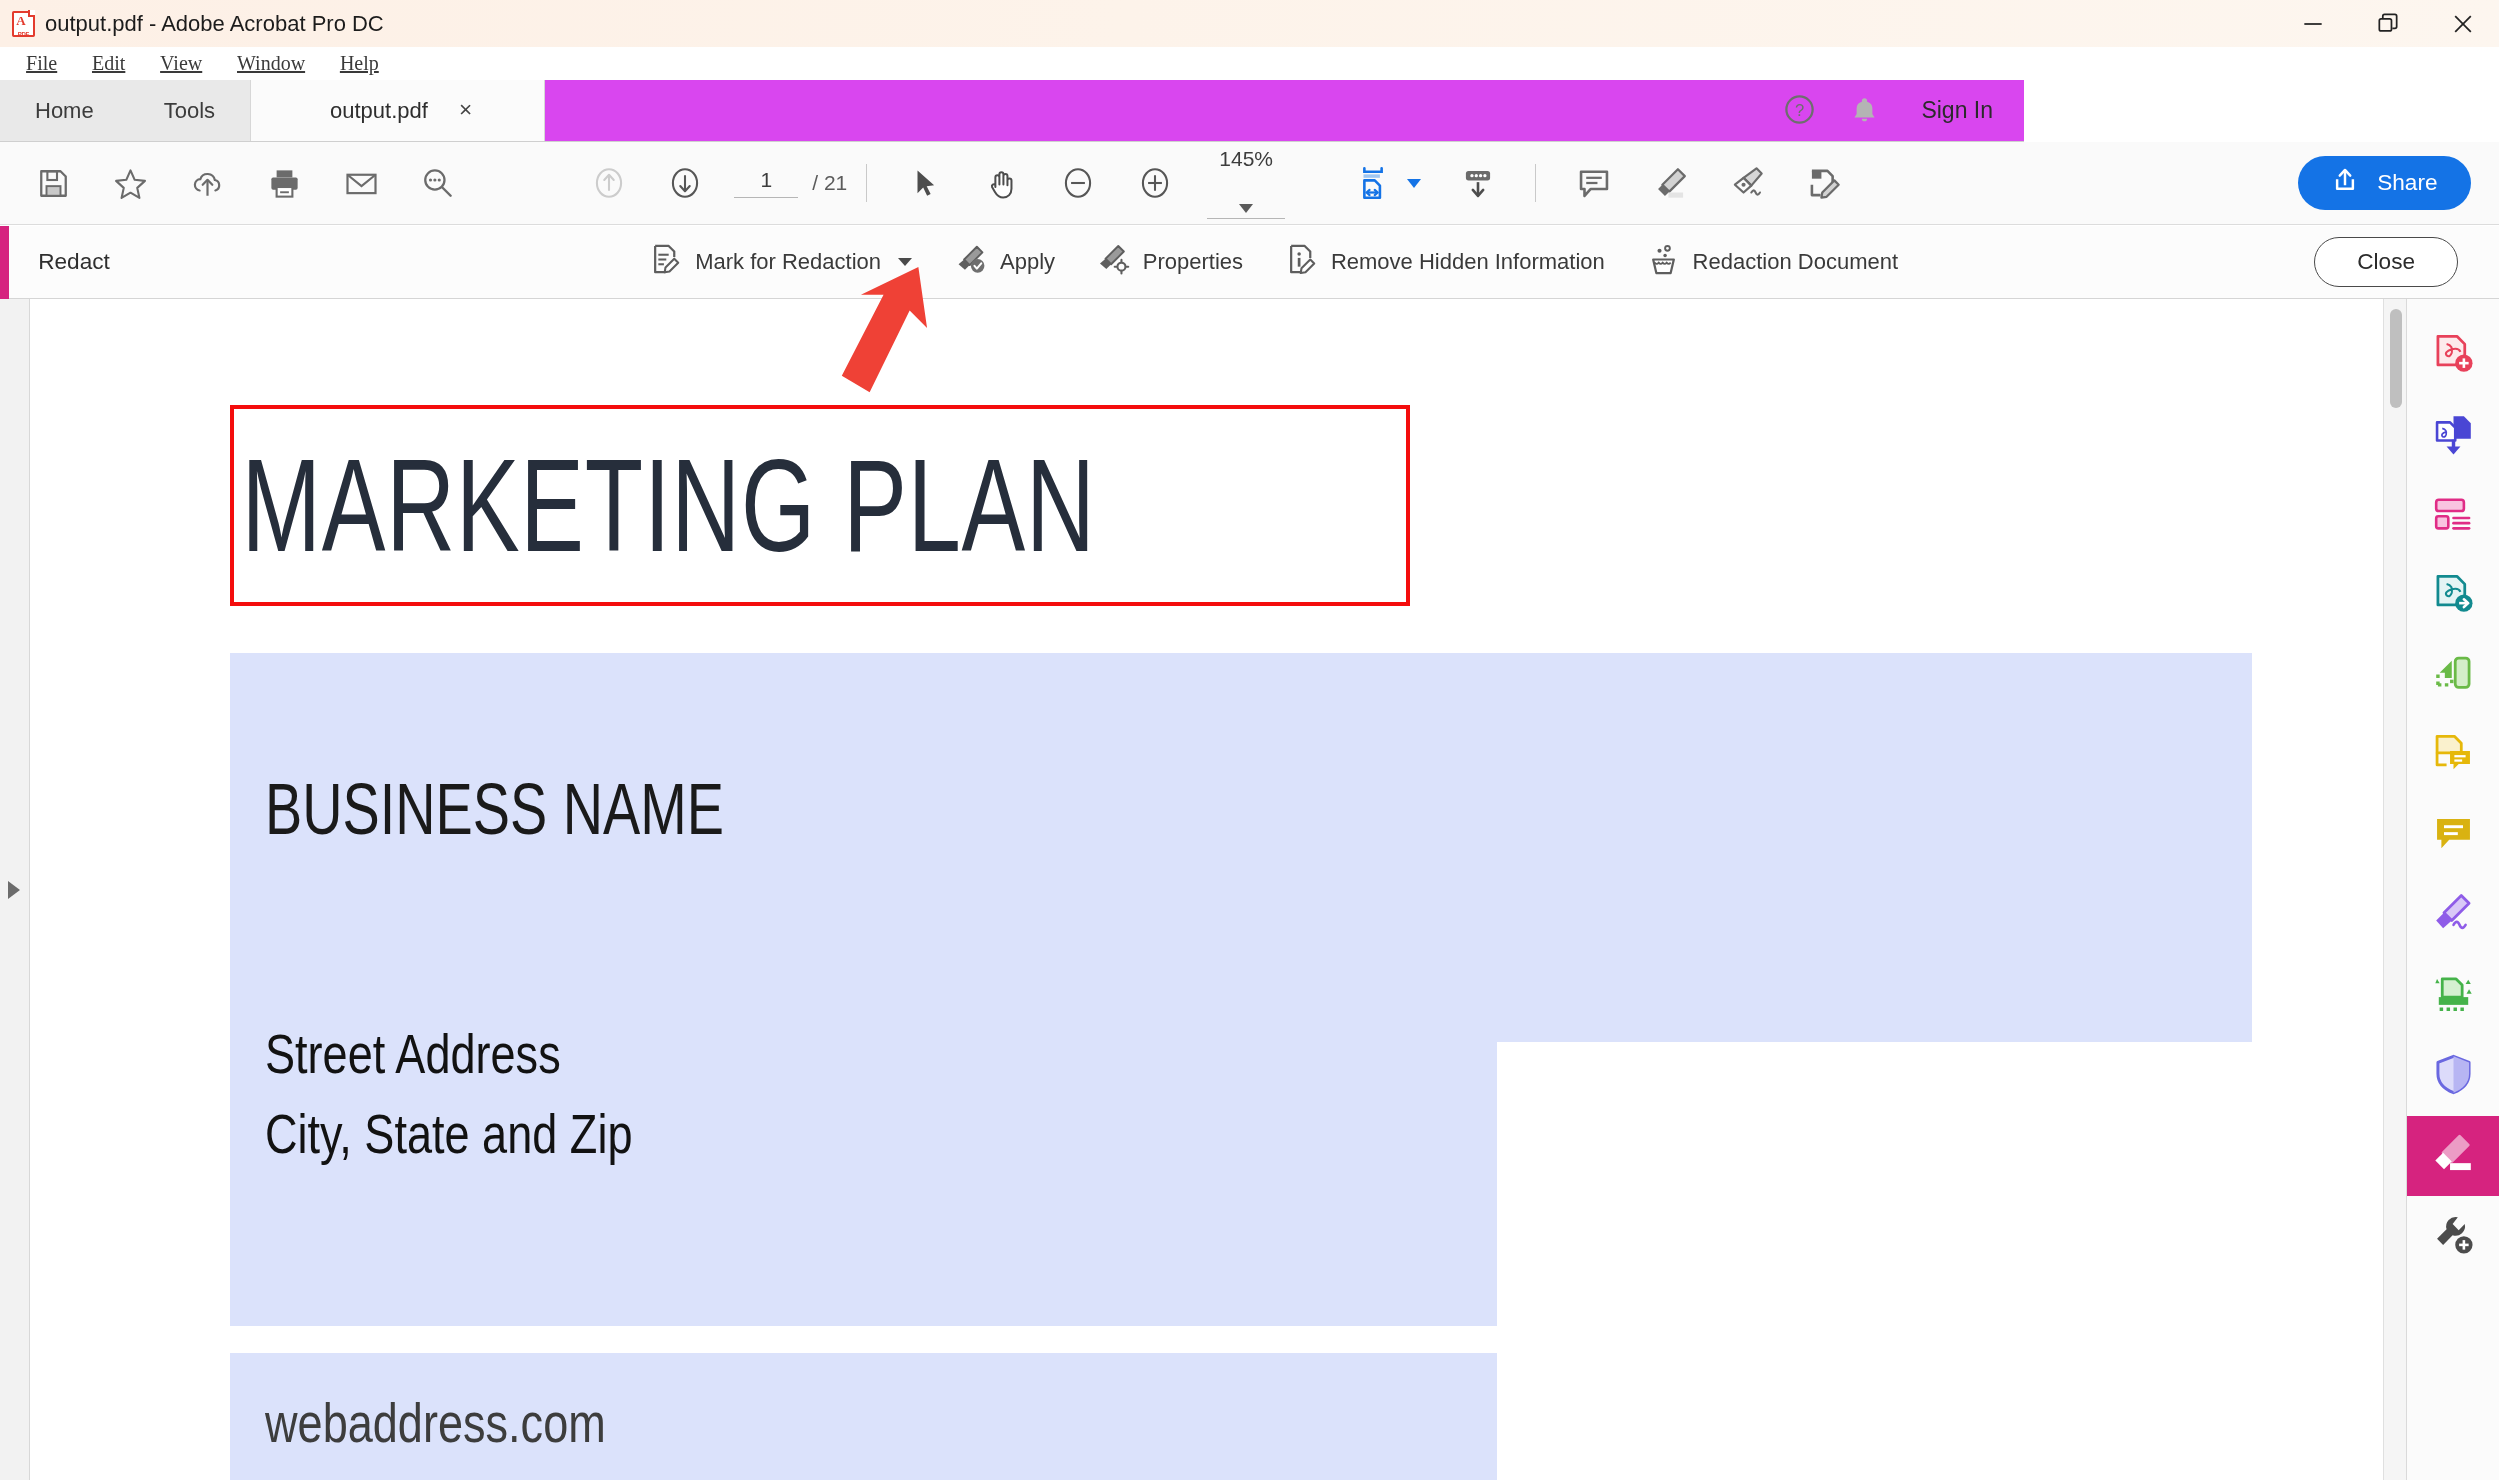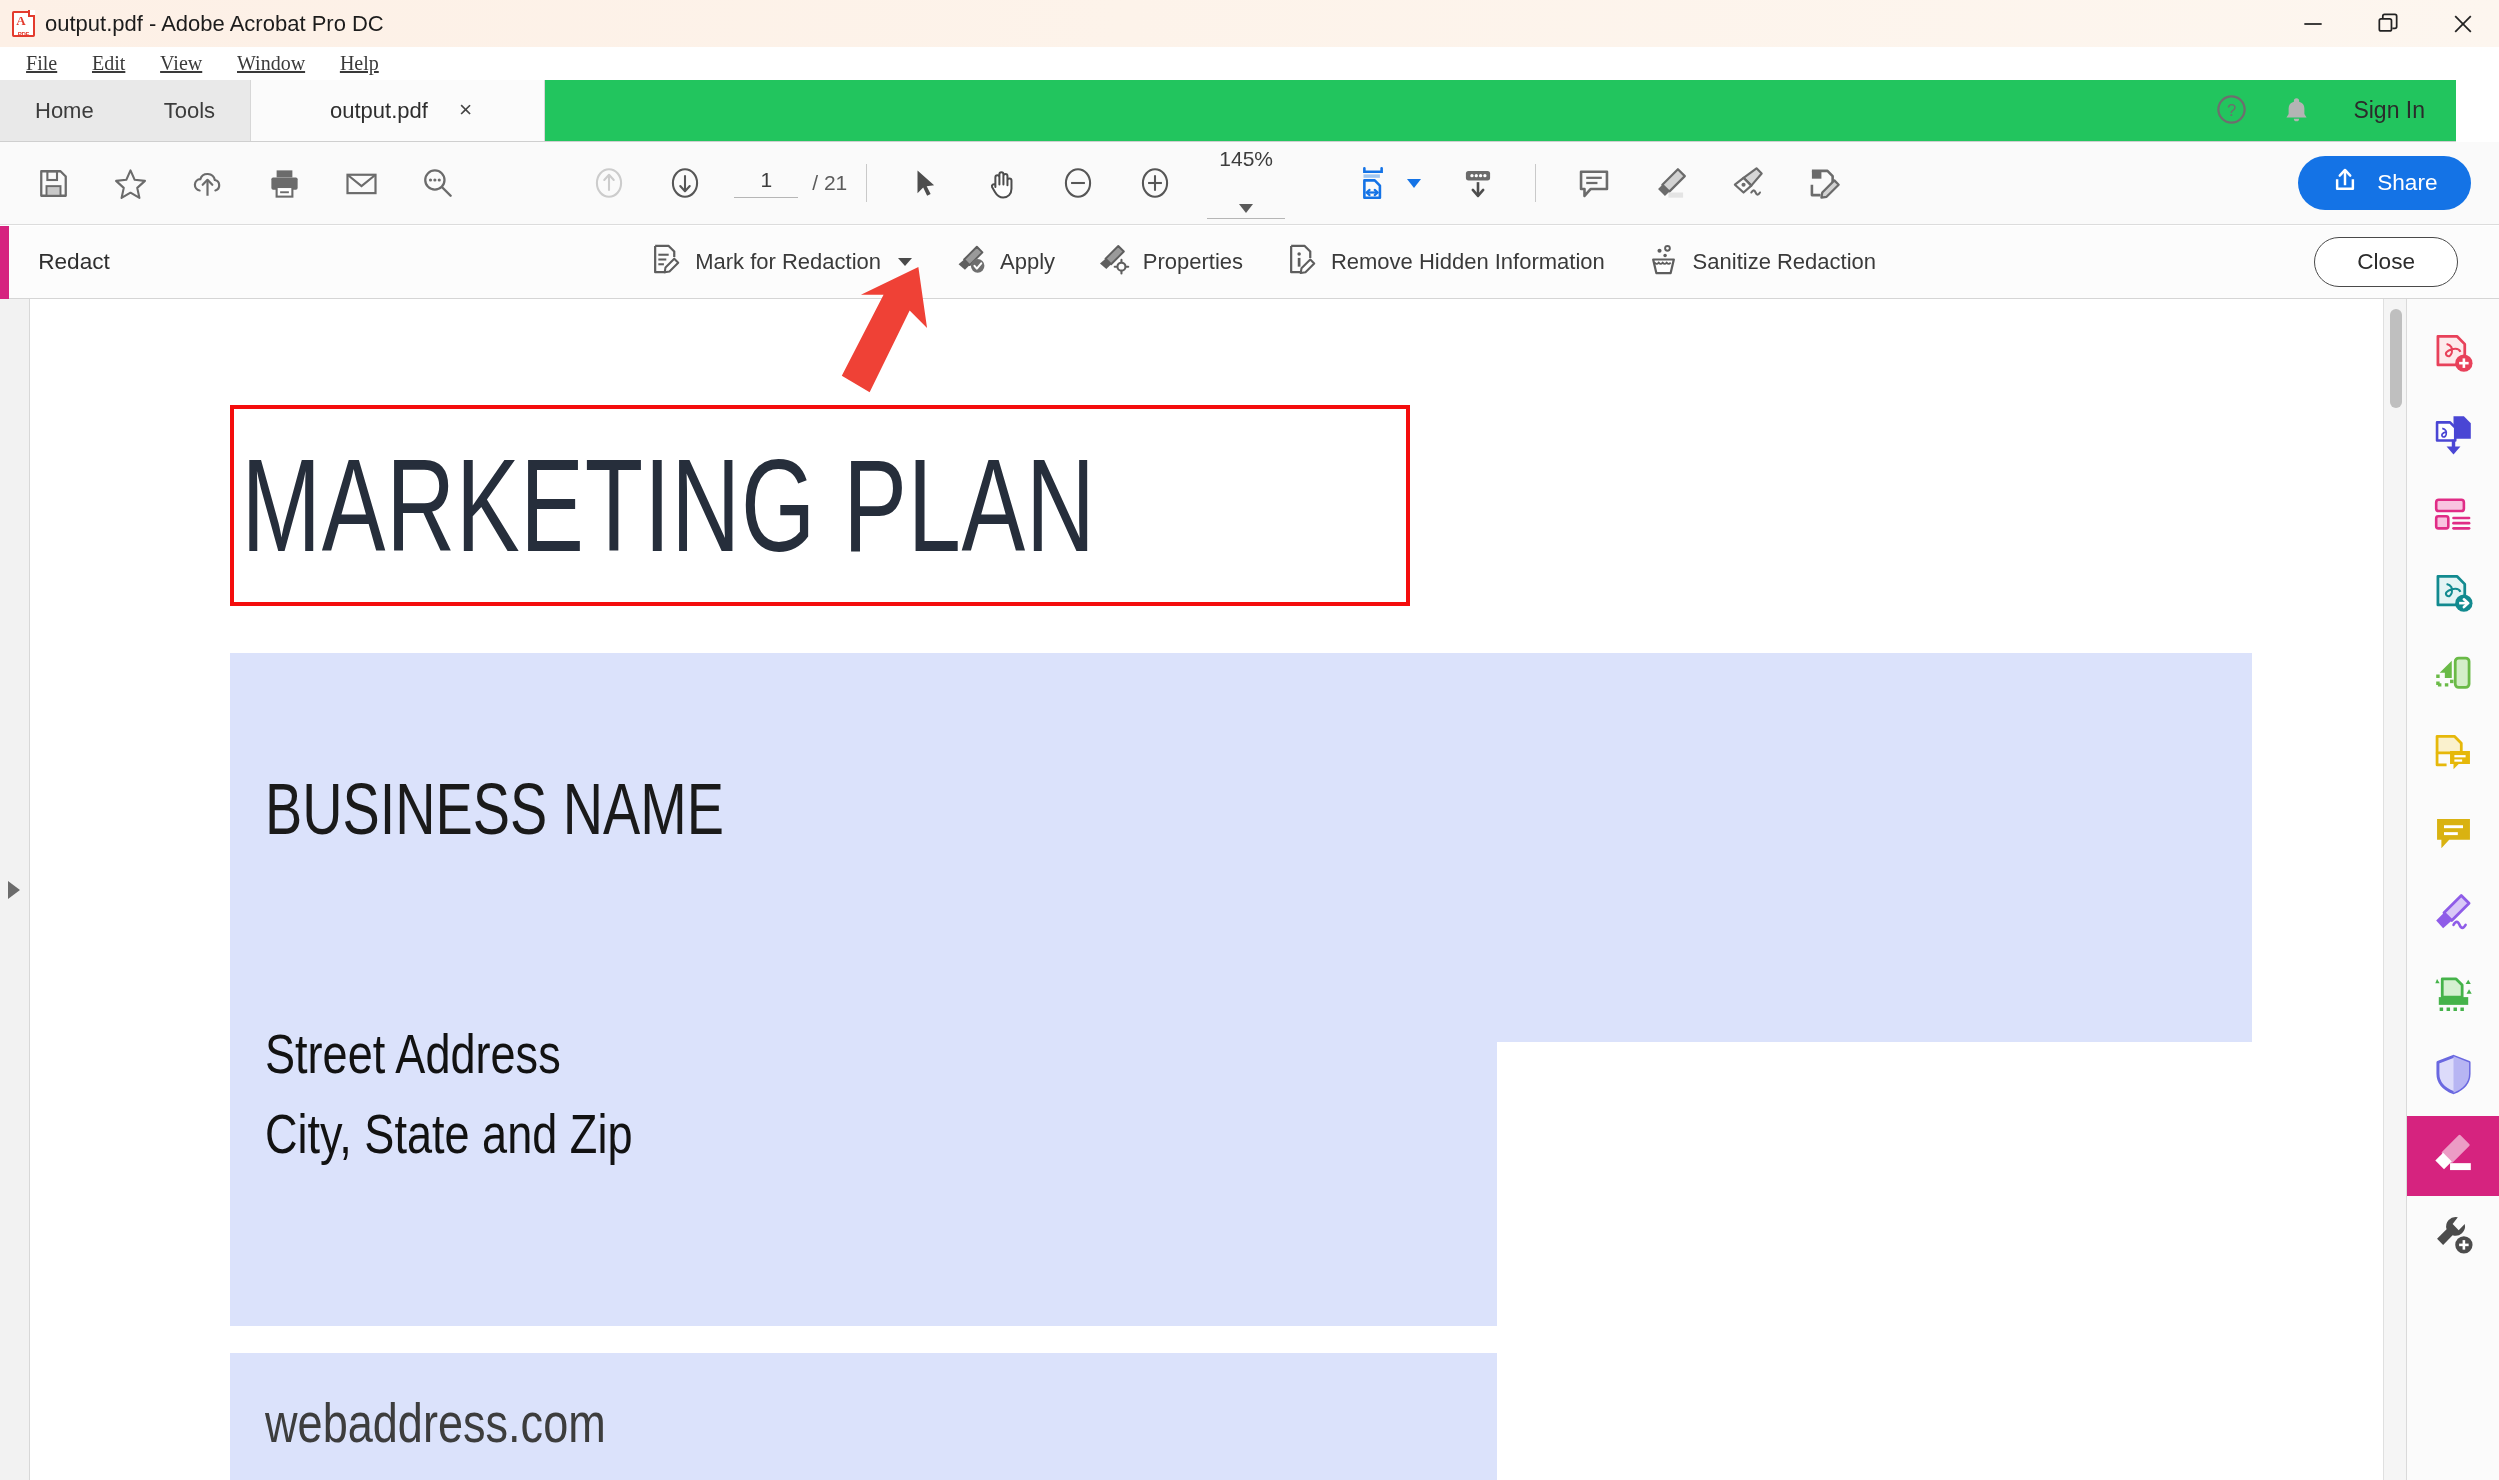--- a/index.html
+++ b/index.html
@@ -53,22 +53,22 @@
     position: absolute; top: 47px; left: 0; width: 2500px; height: 33px;
     background: #fff; display: flex; align-items: center; padding-left: 8.7px; font-family: Liberation Serif, serif;
   }
   .menu-item {
     font-size: 20px; color: #3a3a3a; padding: 1.7px 17.4px; white-space: nowrap;
   }
   .menu-item u { text-decoration: underline; }
 
   
   .tabbar {
-    position: absolute; top: 80px; left: 0; width: 2456px; height: 62px;
-    background: #22c55e; display: flex; align-items: stretch;
+    position: absolute; top: 80px; left: 0; width: 2024px; height: 62px;
+    background: #d946ef; display: flex; align-items: stretch;
     border-bottom: 0.9px solid #cfcfcf;
   }
   .tab-plain {
     display: flex; align-items: center; justify-content: center;
     padding: 0 35px; font-size: 22px; color: #3c3c3c;
     background: #e9e9e9; white-space: nowrap;
   }
   .tab-doc {
     display: flex; align-items: center; justify-content: center;
     gap: 31px; padding: 0 45px 0 52px; min-width: 295px;
@@ -540,21 +540,21 @@
     <div class="rt-item">
       <span>
         <svg width="35" height="35" viewBox="0 0 44 44">
           <circle cx="27" cy="8" r="3" fill="none" stroke="#5e5e5e" stroke-width="2.4"></circle>
           <circle cx="17" cy="11" r="2.6" fill="#5e5e5e"></circle>
           <circle cx="24" cy="17" r="2.2" fill="#5e5e5e"></circle>
           <path d="M9 22 h26 l-4 17 h-18 z" fill="#fff" stroke="#5e5e5e" stroke-width="2.8" stroke-linejoin="round"></path>
           <path d="M11 26 q2.5 3 5 0 q2.5 3 5 0 q2.5 3 5 0 q2.5 3 5 0" fill="none" stroke="#5e5e5e" stroke-width="2.2"></path>
         </svg>
       </span>
-      <span>Sanitize Redaction</span>
+      <span>Redaction Document</span>
     </div>
   </div>
 
   <div class="close-btn">Close</div>
 </div>
 
 <div class="docarea">
   <div class="leftrail">
     <div class="rail-arrow"></div>
   </div>

